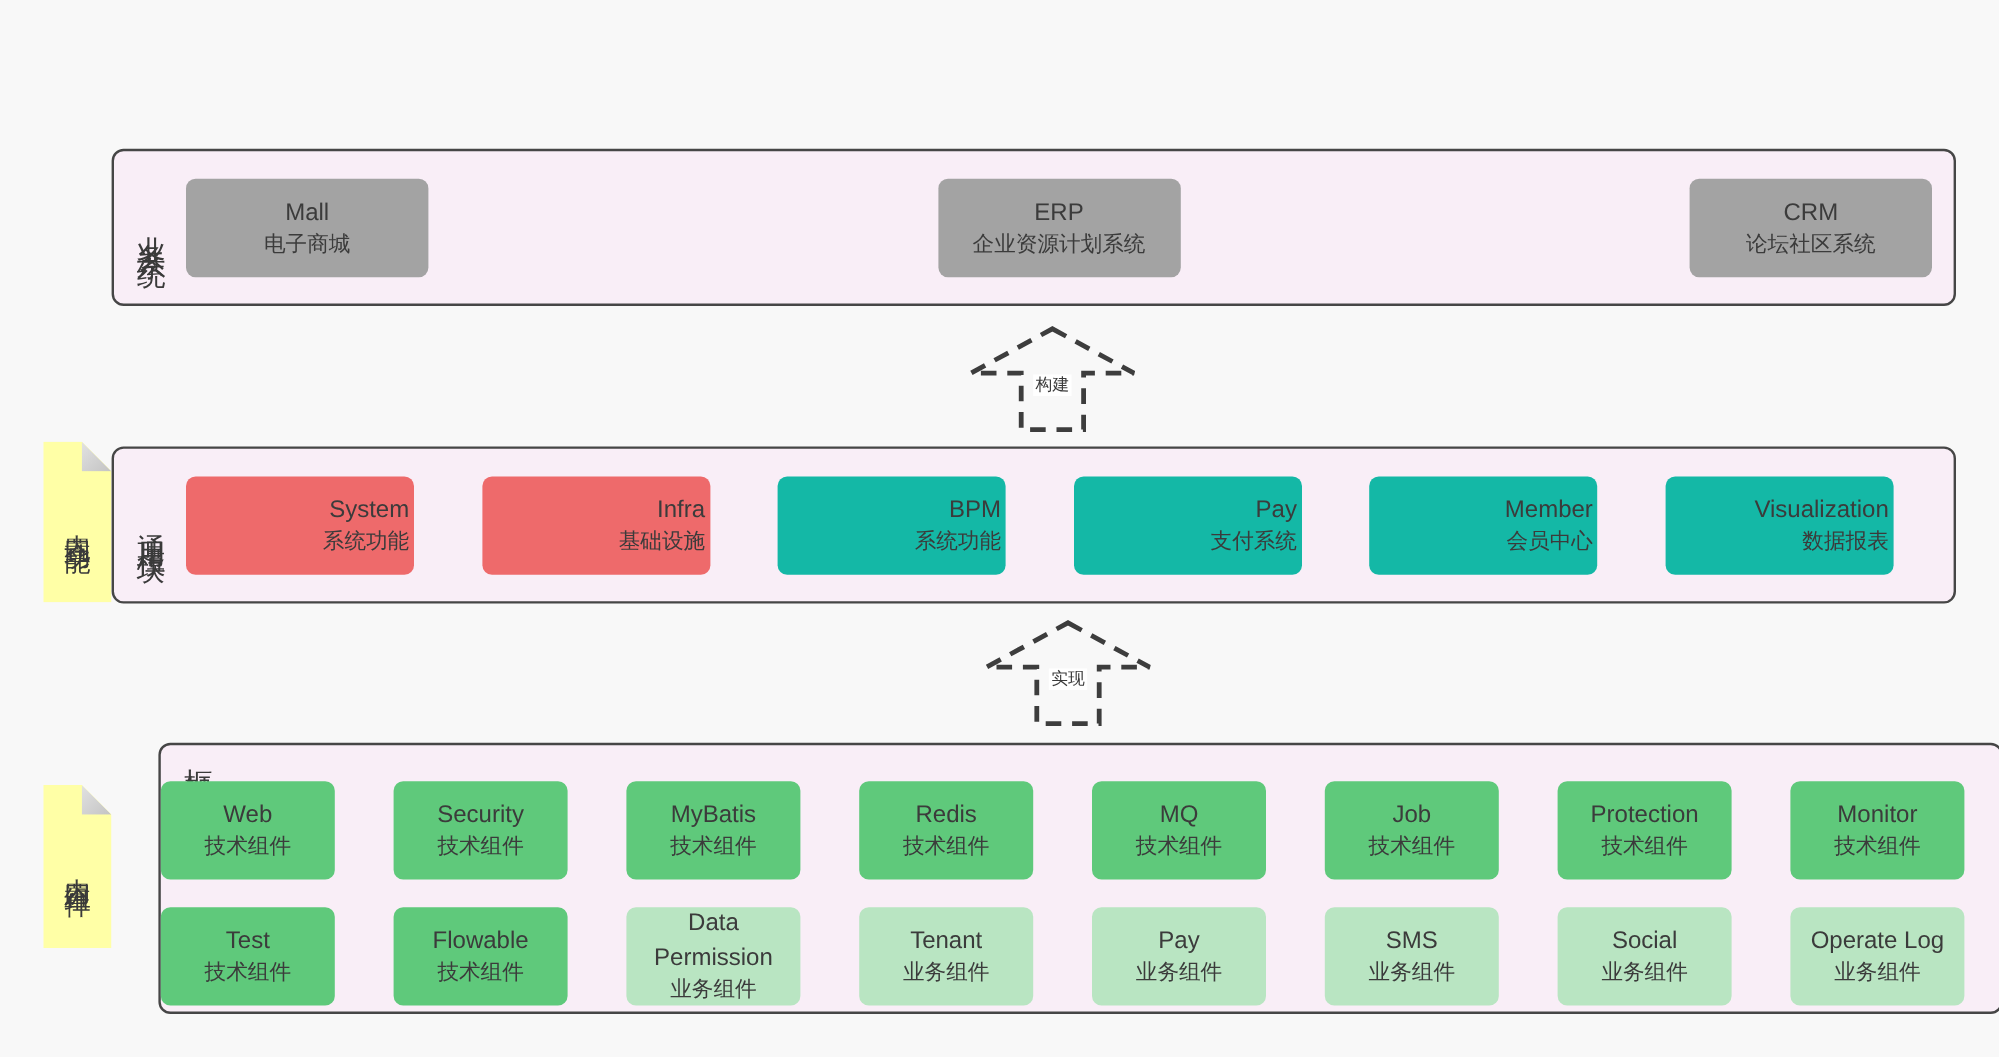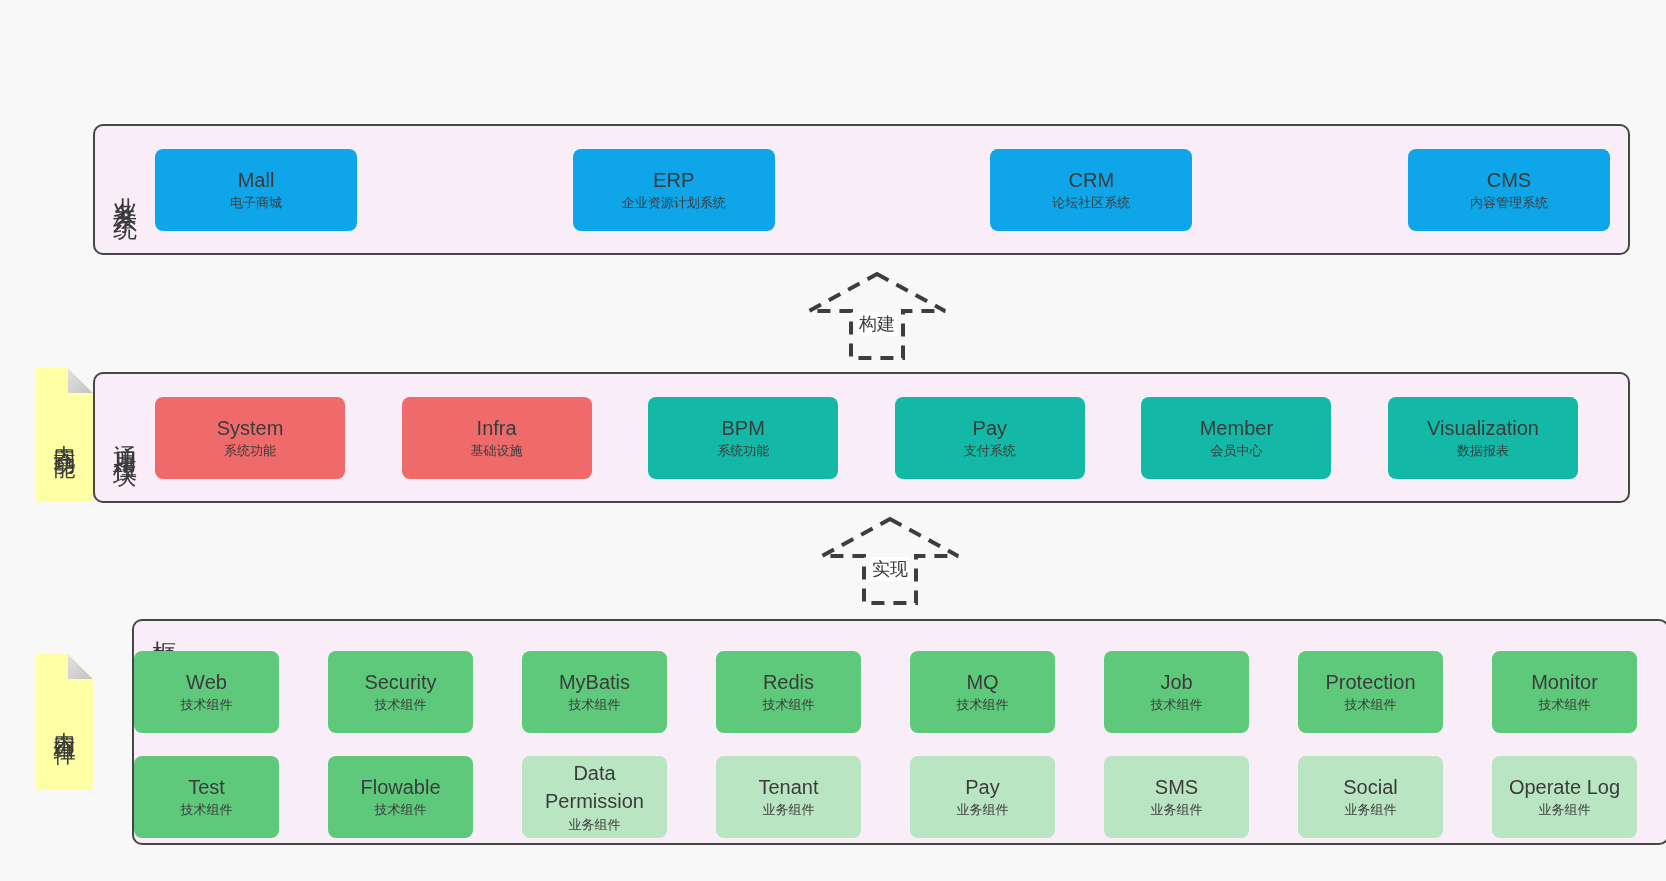--- a/index.html
+++ b/index.html
@@ -33,23 +33,23 @@
     gap:23px;padding-right:30px;
   }
   .layer-3 .grid-row{display:flex;justify-content:space-between;}
   
   .box{
     box-sizing:border-box;border-radius:8px;
     display:flex;flex-direction:column;align-items:center;justify-content:center;
     text-align:center;line-height:1.42;padding:4px;
   }
   .box .t{font-size:20px;}
-  .box .s{font-size:13px;}
-  .box-top{width:202px;height:82px;background:#0ea5e9;}
-  .box-mid{width:190px;height:82px;}
+  .box .s{font-size:18px;}
+  .box-top{width:202px;height:82px;background:#a3a3a3;}
+  .box-mid{width:190px;height:82px;align-items:flex-end;}
   .box-bot{width:145px;height:82px;}
   .c-red{background:#ee6a6b;}
   .c-pink{background:#14b8a6;}
   .c-green{background:#5fc97b;}
   .c-lgreen{background:#b9e5c2;}
   
   .note{
     position:absolute;left:36px;width:57px;background:#ffffa6;z-index:1;
     clip-path:polygon(0 0,calc(100% - 25px) 0,100% 25px,100% 100%,0 100%);
     display:flex;align-items:center;justify-content:center;
@@ -65,45 +65,41 @@
   }
   .note-1{top:368px;height:134px;}
   .note-2{top:654px;height:136px;}
   
   .arrow{position:absolute;width:142px;height:92px;z-index:3;}
   .arrow-1{left:806px;top:270px;}
   .arrow-2{left:819px;top:515px;}
   .arrow svg{display:block;width:142px;height:92px;}
   .arrow-label{
     position:absolute;left:50%;top:42px;transform:translateX(-50%);
-    background:#ffffff;padding:0 2px;font-size:18px;color:#3a3a3a;white-space:nowrap;
+    background:#ffffff;padding:0 2px;font-size:14px;color:#3a3a3a;white-space:nowrap;
   }
 </style>
 </head>
 <body>
 
 <div class="layer layer-1">
   <div class="layer-label">业务系统</div>
   <div class="layer-content">
     <div class="box box-top">
       <span class="t">Mall</span>
       <span class="s">电子商城</span>
     </div>
     <div class="box box-top">
       <span class="t">ERP</span>
       <span class="s">企业资源计划系统</span>
     </div>
     <div class="box box-top">
       <span class="t">CRM</span>
       <span class="s">论坛社区系统</span>
     </div>
-    <div class="box box-top">
-      <span class="t">CMS</span>
-      <span class="s">内容管理系统</span>
-    </div>
   </div>
 </div>
 
 <div class="arrow arrow-1">
   <svg viewBox="0 0 142 92">
     <polygon points="71,4 139,41 97,41 97,88 45,88 45,41 3,41" fill="none" stroke="#3d3d3d" stroke-width="4" stroke-dasharray="13 9"></polygon>
   </svg>
   <span class="arrow-label">构建</span>
 </div>
 

